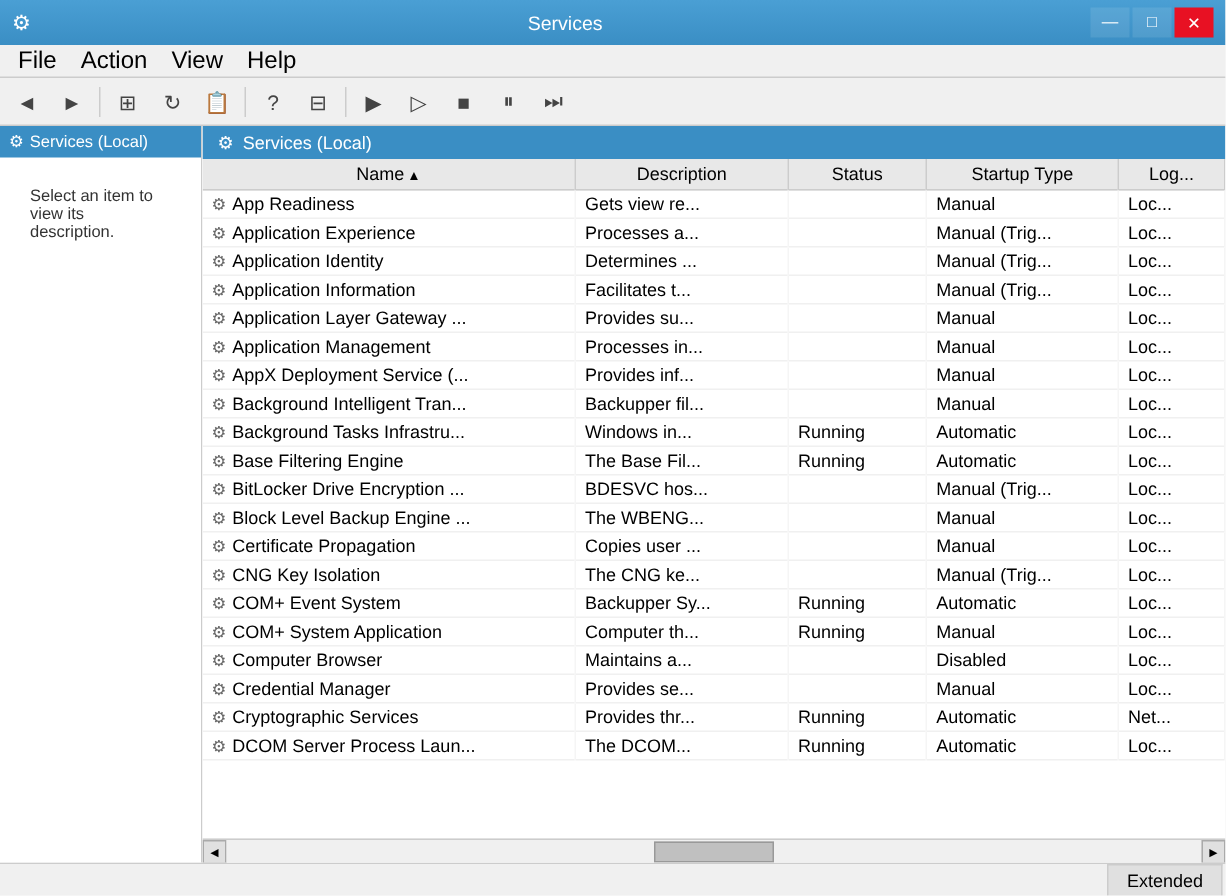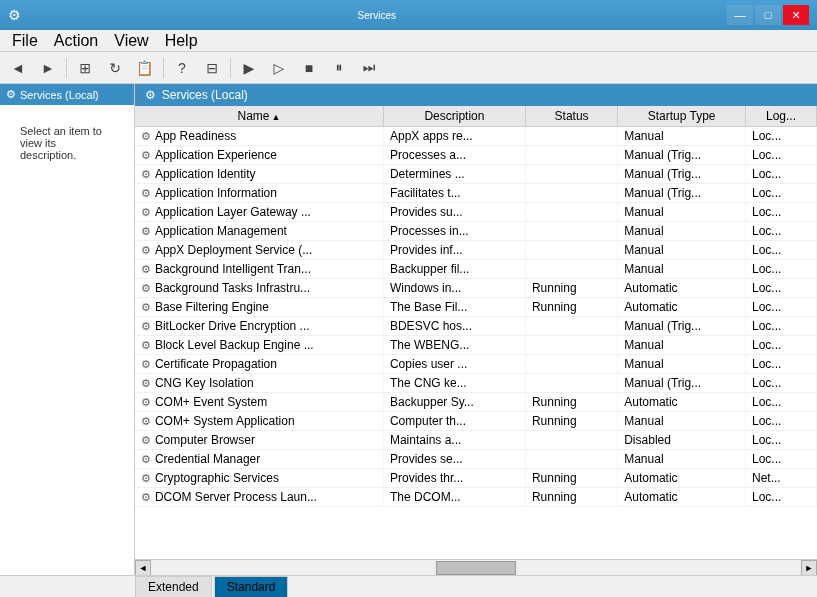--- a/index.html
+++ b/index.html
@@ -9,21 +9,21 @@
     #title-bar {
       background: linear-gradient(to bottom, #4a9fd4, #3a8ec4);
       height: 30px;
       display: flex;
       align-items: center;
       justify-content: space-between;
       padding: 0 8px;
       color: white;
     }
     #title-bar .title-icon { font-size: 14px; margin-right: 6px; }
-    #title-bar .title-text { font-size: 10px; font-weight: normal; flex: 1; text-align: center; }
+    #title-bar .title-text { font-size: 13px; font-weight: normal; flex: 1; text-align: center; }
     #title-bar .win-controls { display: flex; gap: 2px; }
     #title-bar .win-btn {
       width: 26px; height: 20px; background: rgba(255,255,255,0.1);
       border: none; color: white; cursor: pointer; font-size: 11px;
       display: flex; align-items: center; justify-content: center;
     }
     #title-bar .win-btn.close { background: #e81123; }
 
     
     #menu-bar {
@@ -174,20 +174,21 @@
     }
 
     
     #tab-strip {
       height: 22px;
       background: #f0f0f0;
       border-top: 1px solid #ccc;
       display: flex;
       align-items: flex-end;
       padding-left: 135px;
+      flex-direction: column;
     }
     .tab {
       padding: 3px 12px;
       border: 1px solid #ccc;
       border-bottom: none;
       background: #e0e0e0;
       cursor: pointer;
       font-size: 12px;
       margin-right: 2px;
     }
@@ -262,21 +263,21 @@
             </th>
             <th class="col-desc">Description</th>
             <th class="col-status">Status</th>
             <th class="col-startup">Startup Type</th>
             <th class="col-log">Log...</th>
           </tr>
         </thead>
         <tbody id="services-tbody">
             <tr>
               <td class="col-name"><span class="service-icon">⚙</span>App Readiness</td>
-              <td class="col-desc">AppX apps re...</td>
+              <td class="col-desc">Gets view re...</td>
               <td class="col-status"></td>
               <td class="col-startup">Manual</td>
               <td class="col-log">Loc...</td>
             </tr>
             <tr>
               <td class="col-name"><span class="service-icon">⚙</span>Application Experience</td>
               <td class="col-desc">Processes a...</td>
               <td class="col-status"></td>
               <td class="col-startup">Manual (Trig...</td>
               <td class="col-log">Loc...</td>

